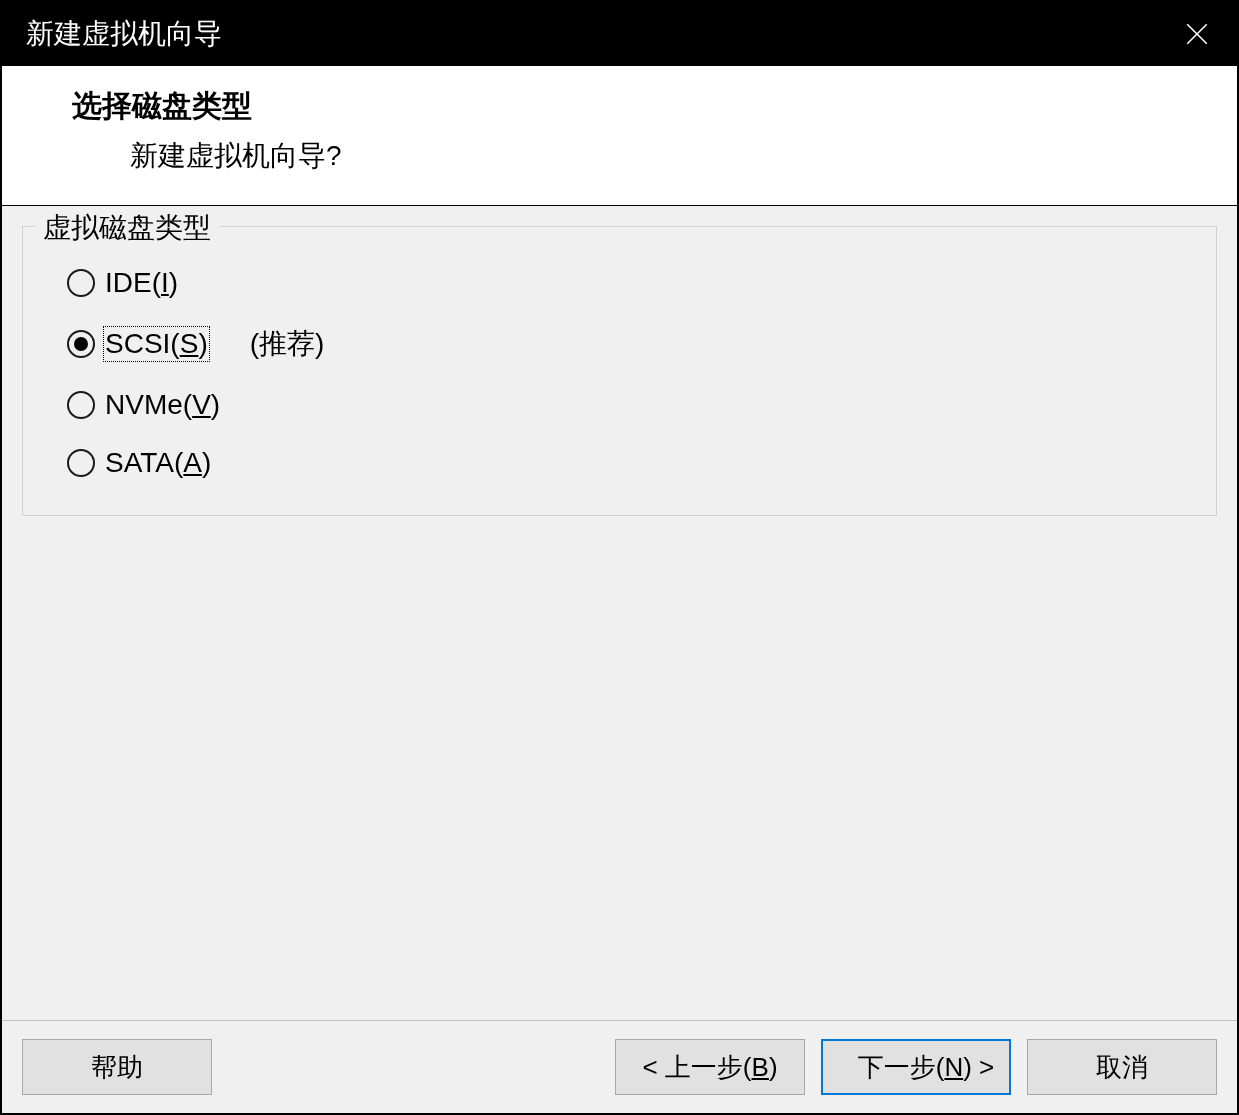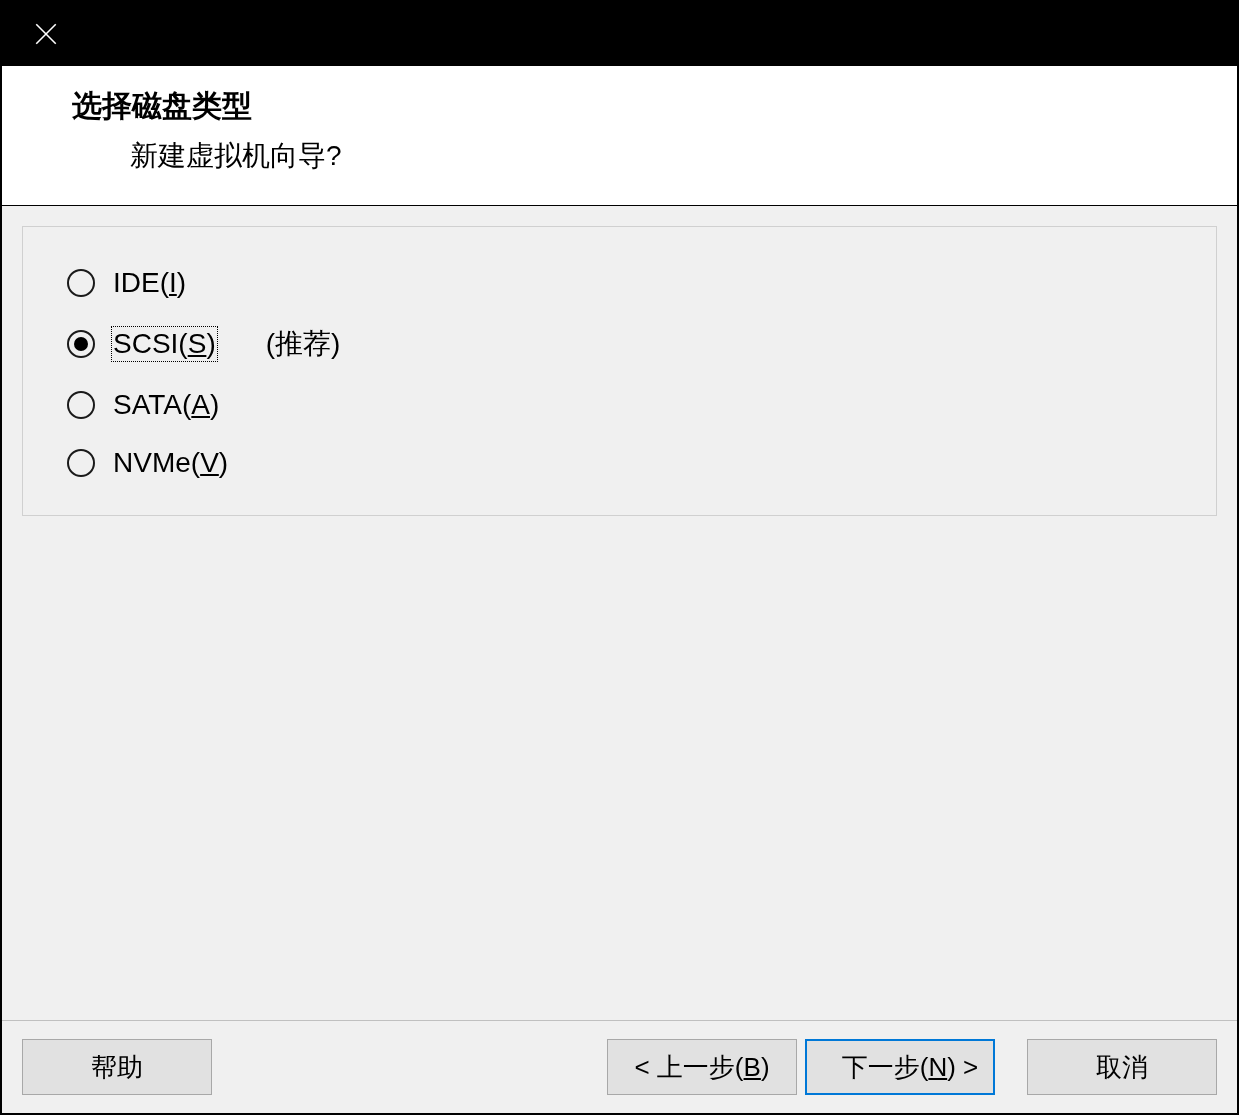--- a/index.html
+++ b/index.html
@@ -89,21 +89,21 @@
     }
     .radio-group {
       display: flex;
       flex-direction: column;
       gap: 26px;
       padding-left: 14px;
     }
     .radio-item {
       display: flex;
       align-items: center;
-      gap: 18px;
+      gap: 10px;
     }
     .radio-circle {
       width: 28px;
       height: 28px;
       border: 2px solid #1a1a1a;
       border-radius: 50%;
       display: flex;
       align-items: center;
       justify-content: center;
       cursor: pointer;
@@ -132,21 +132,21 @@
       font-size: 28px;
       color: #000;
       margin-left: 32px;
     }
     .footer {
       border-top: 1px solid #c0c0c0;
       background: #f0f0f0;
       padding: 18px 20px;
       display: flex;
       align-items: center;
-      gap: 8px;
+      gap: 16px;
     }
     .footer-spacer {
       flex: 1;
     }
     .btn {
       min-width: 190px;
       height: 56px;
       border: 1px solid #a8a8a8;
       background: #e1e1e1;
       font-size: 26px;
@@ -163,66 +163,67 @@
       padding-left: 20px;
     }
     .btn .underline {
       text-decoration: underline;
     }
     .btn-help {
       min-width: 190px;
     }
     .btn-cancel {
       min-width: 190px;
-      margin-left: 24px;
     }
   </style>
 </head>
 <body>
 
 <div class="window">
 
   <div class="titlebar">
+    <span class="titlebar-title">新建虚拟机向导</span>
     <div class="close-btn">
       <svg viewBox="0 0 24 24" fill="none" stroke="#ffffff" stroke-width="1.5">
         <line x1="3" y1="3" x2="21" y2="21"></line>
         <line x1="21" y1="3" x2="3" y2="21"></line>
       </svg>
     </div>
   </div>
 
   <div class="header-area">
     <div class="header-title">选择磁盘类型</div>
     <div class="header-subtitle">新建虚拟机向导?</div>
   </div>
 
   <div class="content-area">
     <div class="fieldset">
+      <div class="fieldset-legend">虚拟磁盘类型</div>
 
       <div class="radio-group">
 
         <div class="radio-item">
           <div class="radio-circle"></div>
           <span class="radio-label"><span>IDE(</span><span class="underline">I</span><span>)</span></span>
         </div>
 
         <div class="radio-item">
           <div class="radio-circle selected"></div>
           <span class="radio-label has-focus"><span>SCSI(</span><span class="underline">S</span><span>)</span></span>
           <span class="radio-suffix">(推荐)</span>
         </div>
 
         <div class="radio-item">
           <div class="radio-circle"></div>
+          <span class="radio-label"><span>NVMe(</span><span class="underline">V</span><span>)</span></span>
+        </div>
+
+        <div class="radio-item">
+          <div class="radio-circle"></div>
           <span class="radio-label"><span>SATA(</span><span class="underline">A</span><span>)</span></span>
-        </div>
-
-        <div class="radio-item">
-          <div class="radio-circle"></div>
-          <span class="radio-label"><span>NVMe(</span><span class="underline">V</span><span>)</span></span>
         </div>
 
       </div>
     </div>
   </div>
 
   <div class="footer">
     <button class="btn btn-help">帮助</button>
     <div class="footer-spacer"></div>
     <button class="btn">

